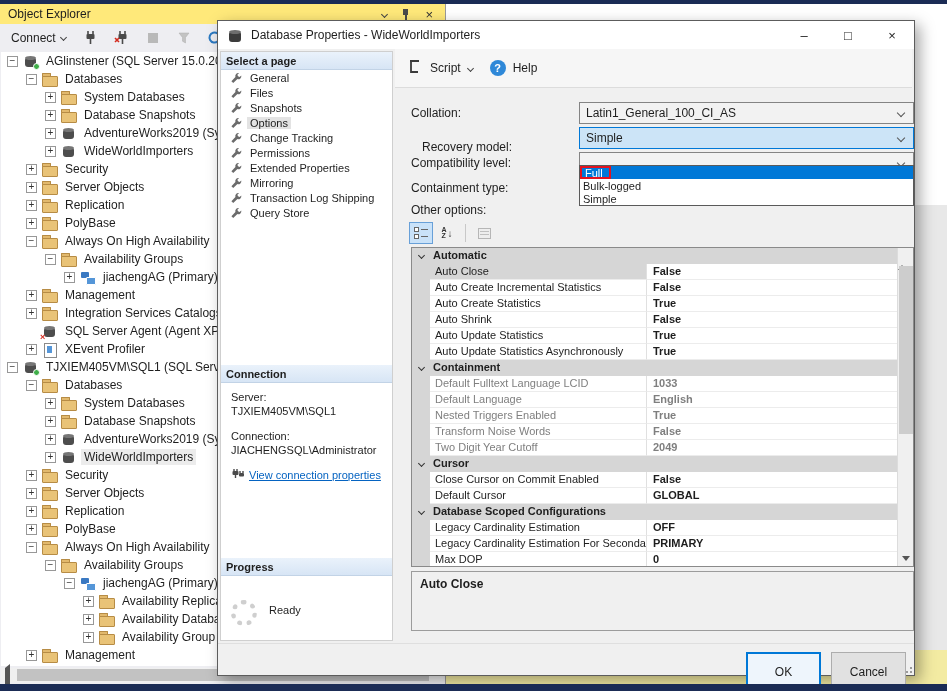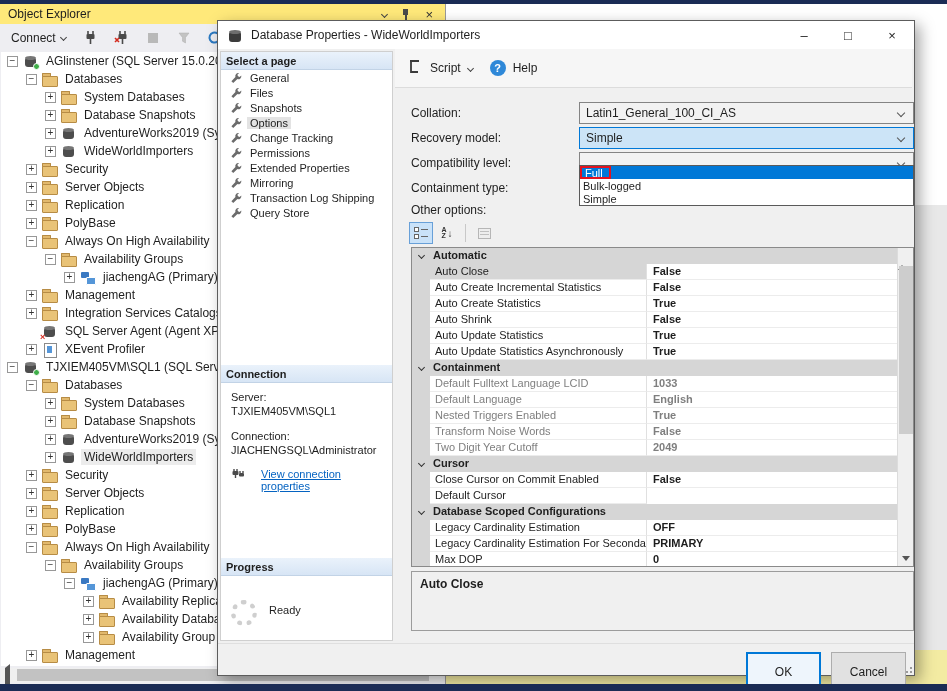--- a/index.html
+++ b/index.html
@@ -66,21 +66,21 @@
   .panel-header{height:18px;background:linear-gradient(#eaf2fb,#d7e5f5);border-bottom:1px solid #c2d3e6;
     font-weight:bold;font-size:11px;padding:3px 5px 0;}
   .page-item{height:15px;display:flex;align-items:center;gap:5px;padding-left:9px;font-size:11px;}
   .page-item .page-label{padding:0 3px;}
   .page-item.selected .page-label{background:#e3e3e3;}
   .wrench{width:12px;height:12px;display:inline-flex;flex:none;}
   .sect-connection{position:absolute;left:0;right:0;top:313px;}
   .conn-body{padding:8px 0 0 10px;font-size:11px;}
   .conn-line{margin-bottom:2px;}
   .conn-gap{height:11px;}
-  .link-row{display:flex;align-items:flex-start;gap:17px;margin-top:12px;}
+  .link-row{display:flex;align-items:center;gap:5px;margin-top:12px;}
   .link{color:#0563c1;text-decoration:underline;font-size:11px;}
   .sect-progress{position:absolute;left:0;right:0;top:506px;bottom:0;}
   .prog-body{display:flex;align-items:flex-start;gap:12px;padding:24px 0 0 10px;font-size:11px;}
   .spinner{width:26px;height:26px;border-radius:50%;border:5px dotted #cfcfcf;flex:none;}
   .prog-status{margin-top:4px;}
 
   .dlg-right{position:absolute;left:177px;top:28px;right:2px;bottom:34px;}
   .script-toolbar{height:39px;background:#f6f6f6;border-bottom:1px solid #dcdcdc;display:flex;align-items:center;
     padding:0 12px;gap:7px;font-size:12px;}
   .help-circ{width:16px;height:16px;border-radius:50%;background:#2e88d8;color:#fff;font-weight:bold;font-size:11px;
@@ -524,21 +524,21 @@
         <span>Help</span>
       </div>
 
       <div class="dlg-content">
         <span class="frm-label" style="top:17px;">Collation:</span>
         <div class="combo" style="top:13px;">
           <span>Latin1_General_100_CI_AS</span>
           <span class="chev"></span>
         </div>
 
-        <span class="frm-label" style="top:42px;">Recovery model:</span>
+        <span class="frm-label" style="top:51px;margin-left:11px;">Recovery model:</span>
         <div class="combo focused" style="top:38px;">
           <span>Simple</span>
           <span class="chev"></span>
         </div>
 
         <span class="frm-label" style="top:67px;">Compatibility level:</span>
         <div class="combo" style="top:63px;">
           <span class="chev"></span>
         </div>
 
@@ -661,20 +661,21 @@
                 <span class="pcat">Cursor</span>
               </div>
               <div class="prow">
                 <span class="pgutter"></span>
                 <span class="plabel">Close Cursor on Commit Enabled</span>
                 <span class="pvalue">False</span>
               </div>
               <div class="prow">
                 <span class="pgutter"></span>
                 <span class="plabel">Default Cursor</span>
+                <span class="pvalue">GLOBAL</span>
               </div>
               <div class="prow cat">
                 <span class="pgutter">
                   <i class="chev-down"></i>
                 </span>
                 <span class="pcat">Database Scoped Configurations</span>
               </div>
               <div class="prow">
                 <span class="pgutter"></span>
                 <span class="plabel">Legacy Cardinality Estimation</span>

